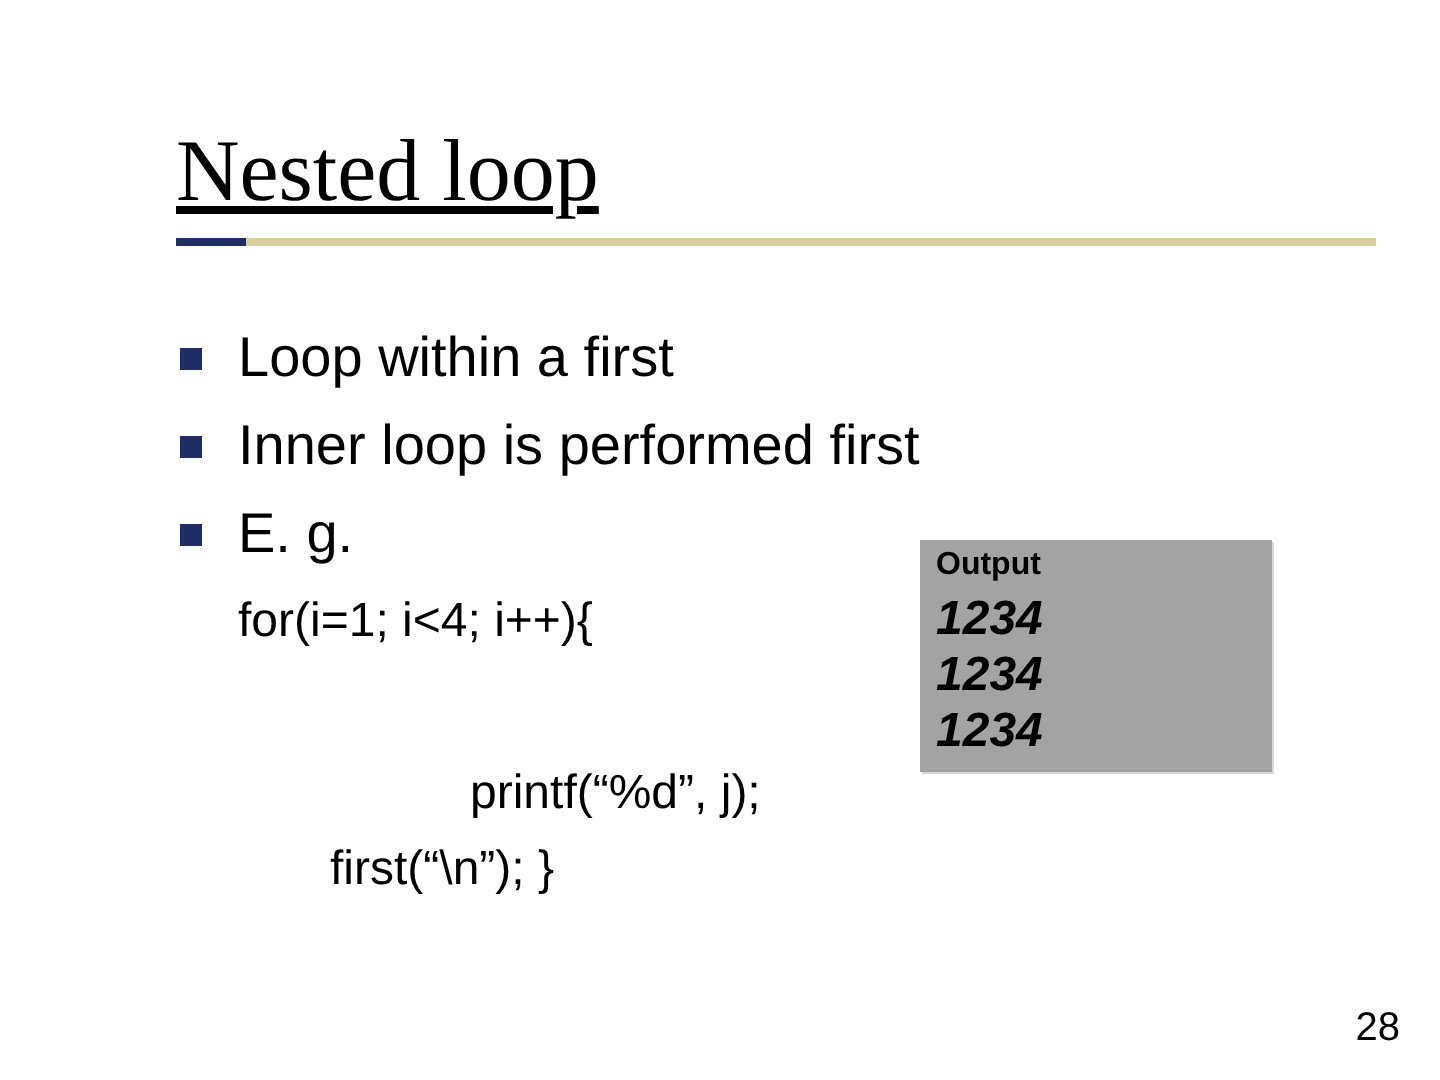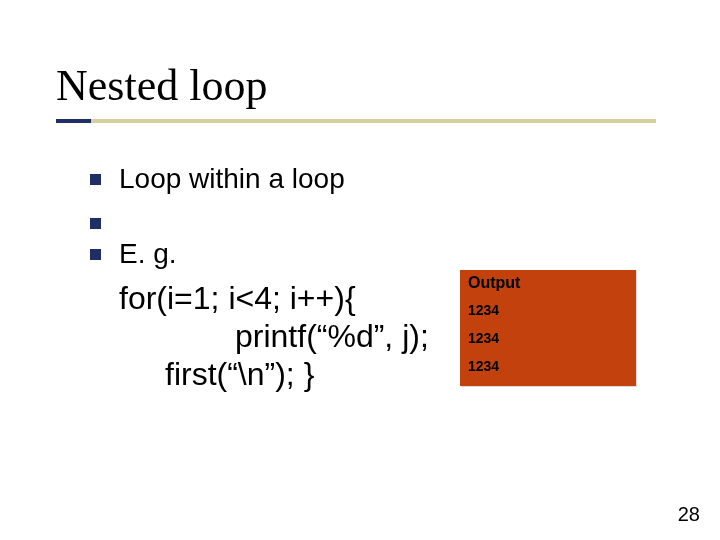--- a/index.html
+++ b/index.html
@@ -14,22 +14,23 @@
     position: relative;
   }
   .slide {
     position: relative;
     width: 720px;
     height: 540px;
     box-sizing: border-box;
   }
   .title-wrap {
     position: absolute;
-    left: 56px;
+    left: 88px;
     top: 60px;
+    text-decoration: underline;
   }
   .title-underline-beige {
     position: absolute;
     left: 0;
     bottom: -6px;
     width: 600px;
     height: 4px;
     background: #d8cfa0;
   }
   .title-underline-navy {
@@ -66,44 +67,45 @@
     flex: 0 0 11px;
     margin-top: 14px;
     margin-right: 18px;
   }
   .bullet-text {
     font-size: 28px;
     line-height: 38px;
   }
   .code-indent-1 { padding-left: 29px; }
   .code-indent-2 { padding-left: 75px; }
-  .code-indent-3 { padding-left: 145px; }
+  .code-indent-3 { padding-left: 145px; margin-top: 48px; }
   .code-line {
-    font-size: 32px;
+    font-size: 24px;
     line-height: 38px;
   }
   .output-box {
     position: absolute;
     left: 460px;
     top: 270px;
     width: 176px;
-    background: #c2410c;
+    background: #a3a3a3;
     padding: 4px 5px 6px 8px;
     box-sizing: border-box;
     box-shadow: 1px 1px 0 rgba(0,0,0,0.15);
   }
   .output-label {
     font-size: 16px;
     font-weight: 700;
     margin-bottom: 4px;
   }
   .output-row {
-    font-size: 14px;
+    font-size: 24px;
     font-weight: 700;
     line-height: 28px;
+    font-style: italic;
   }
   .page-number {
     position: absolute;
     right: 20px;
     bottom: 14px;
     font-size: 20px;
     color: #000;
   }
 </style>
 </head>
@@ -114,25 +116,26 @@
   <div class="title-wrap">
     <h1 class="title">Nested loop</h1>
     <div class="title-underline-beige"></div>
     <div class="title-underline-navy"></div>
   </div>
 
   <div class="body">
 
     <div class="bullet-row">
       <div class="bullet"></div>
-      <div class="bullet-text">Loop within a loop</div>
+      <div class="bullet-text">Loop within a first</div>
     </div>
 
     <div class="bullet-row">
       <div class="bullet"></div>
+      <div class="bullet-text">Inner loop is performed first</div>
     </div>
 
     <div class="bullet-row">
       <div class="bullet"></div>
       <div class="bullet-text">E. g.</div>
     </div>
 
     <div class="code-line code-indent-1">for(i=1; i&lt;4; i++){</div>
     <div class="code-line code-indent-3">printf(“%d”, j);</div>
     <div class="code-line code-indent-2">first(“\n”); }</div>

